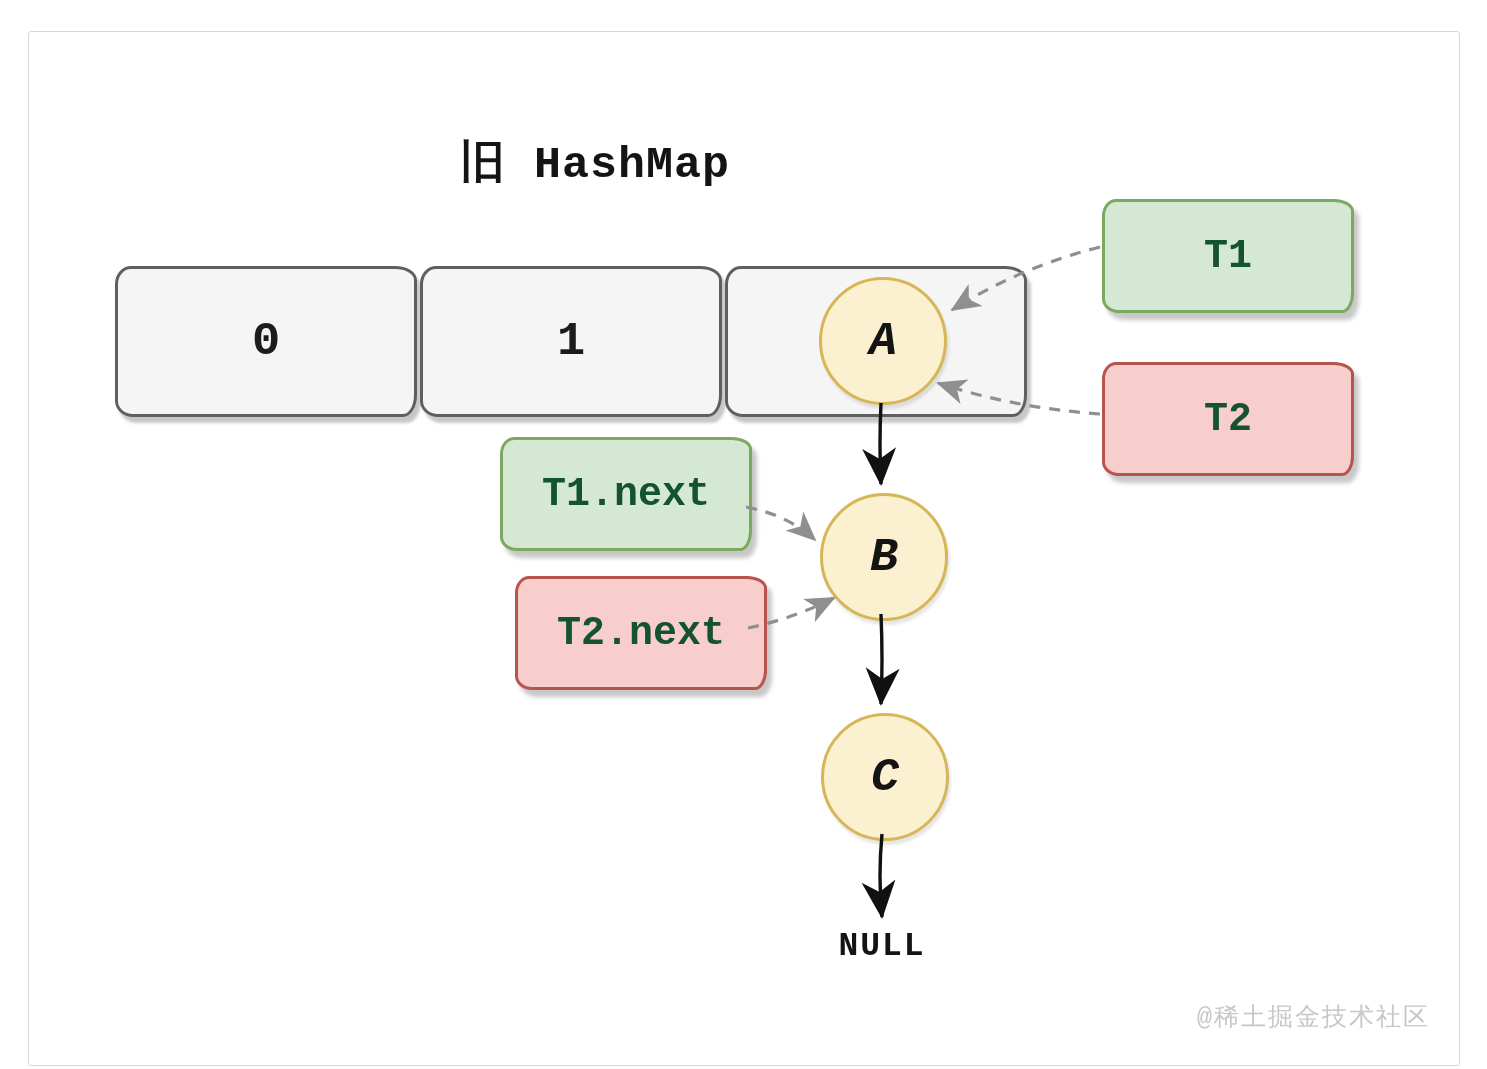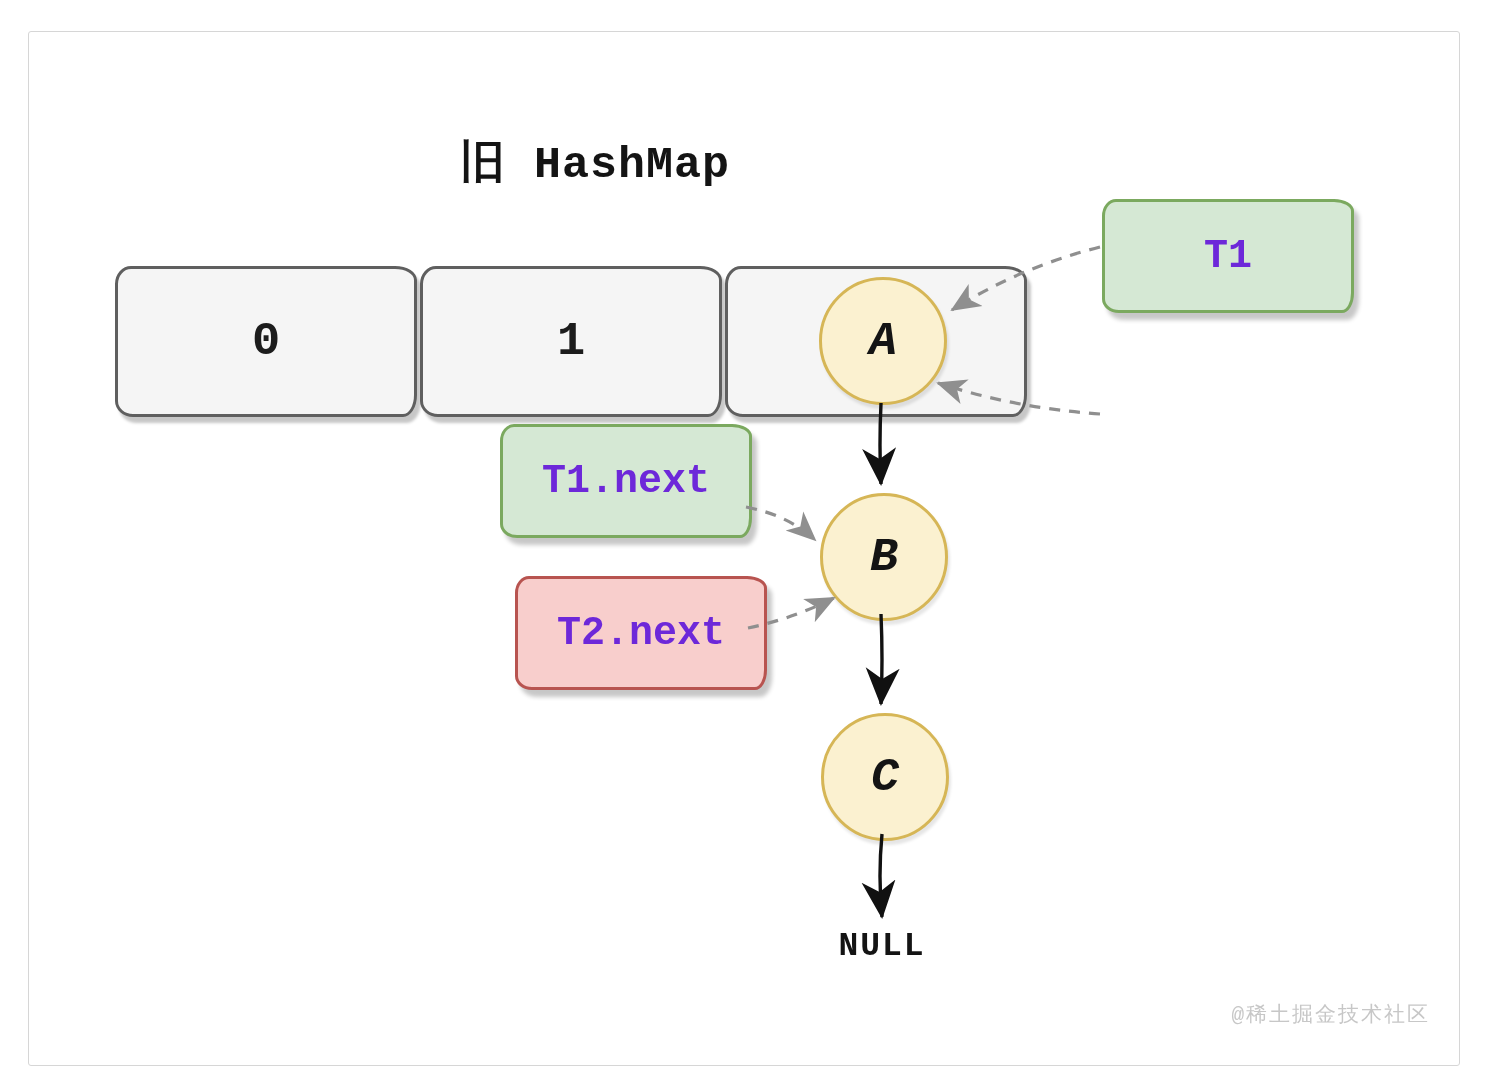--- a/index.html
+++ b/index.html
@@ -34,35 +34,35 @@
     font-size:47px; font-weight:bold; font-style:italic; color:#141414;
   }
   .node.na { left:819px; top:261px; }
   .node.nb { left:820px; top:477px; }
   .node.nc { left:821px; top:697px; }
   .pbox {
     position:absolute; width:246px; height:108px;
     border-radius:14px 20px 12px 17px / 17px 12px 20px 14px;
     box-shadow:5px 7px 4px rgba(0,0,0,0.22);
     display:flex; align-items:center; justify-content:center;
-    font-size:40px; font-weight:bold; color:#6d28d9;
+    font-size:40px; font-weight:bold; color:#14532d;
   }
   .pbox.green { background:#d5e8d4; border:3px solid #7ba95f; }
   .pbox.red   { background:#f8cecc; border:3px solid #b85450; }
   .pbox.t1     { left:1102px; top:183px; }
   .pbox.t2     { left:1102px; top:346px; }
-  .pbox.t1next { left:500px;  top:408px;text-align:right; }
+  .pbox.t1next { left:500px;  top:421px;text-align:right; }
   .pbox.t2next { left:515px;  top:560px; }
   .null-label {
     position:absolute; left:782px; top:912px; width:200px; text-align:center;
     font-size:33px; font-weight:bold; color:#141414; letter-spacing:2px;
   }
   .watermark {
     position:absolute; right:57px; top:984px;
-    font-size:21px; color:#c7c7c7; letter-spacing:2px;
+    font-size:25px; color:#c7c7c7; letter-spacing:2px;
   }
   .arrows { position:absolute; left:0; top:0; pointer-events:none; }
 </style>
 </head>
 <body>
 
 <div id="canvas">
 
   <div class="frame"></div>
 
@@ -73,20 +73,23 @@
   </div>
   <div class="bucket b1">
     <span>1</span>
   </div>
   <div class="bucket b2">
     <span></span>
   </div>
 
   <div class="pbox green t1">
     <span>T1</span>
+  </div>
+  <div class="pbox red t2">
+    <span>T2</span>
   </div>
   <div class="pbox green t1next">
     <span>T1.next</span>
   </div>
   <div class="pbox red t2next">
     <span>T2.next</span>
   </div>
 
   <div class="node na">
     <span>A</span>

